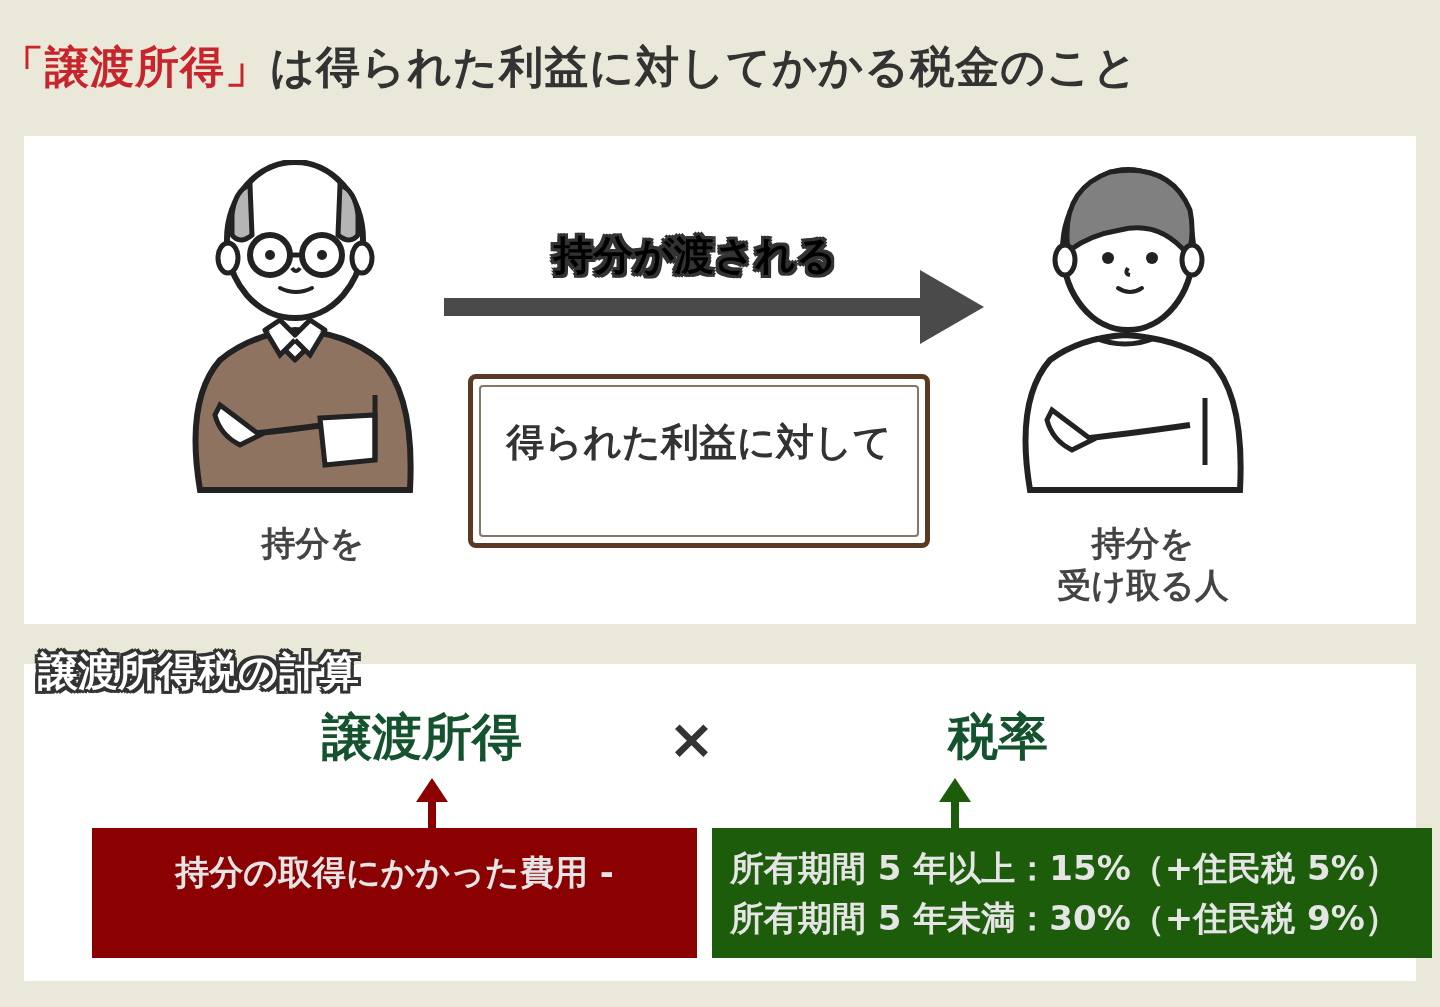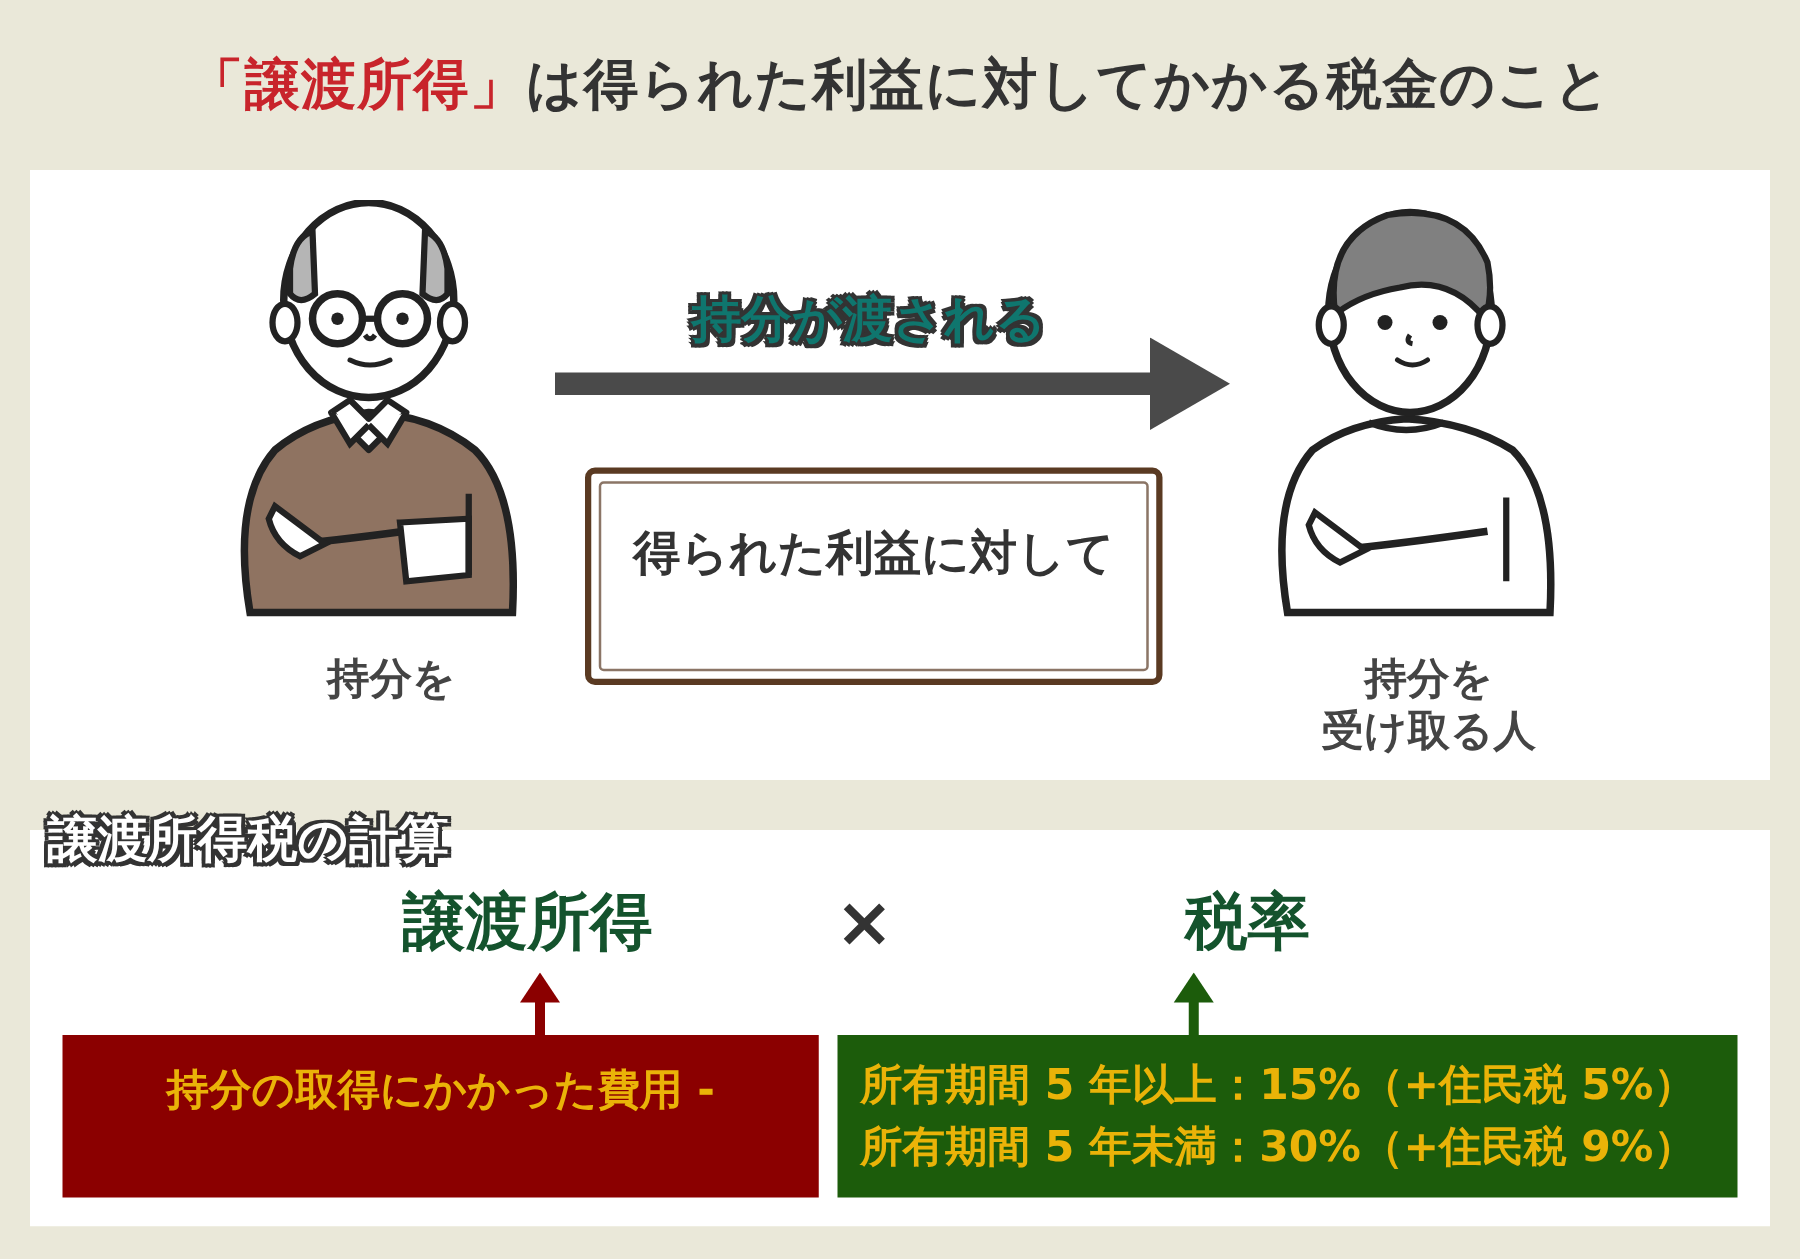--- a/index.html
+++ b/index.html
@@ -1,34 +1,34 @@
 <!DOCTYPE html>
 <html><head>
 <meta charset="utf-8">
 <style>
   html,body{margin:0;padding:0;}
   body{width:1440px;height:1007px;background:#eae8d9;position:relative;overflow:hidden;font-family:"DejaVu Sans","Liberation Sans",sans-serif;color:#333;}
-  .title{position:absolute;left:0;width:1440px;top:38px;text-align:center;font-size:44px;font-weight:bold;letter-spacing:1px;color:#333;white-space:nowrap;}
+  .title{position:absolute;left:0;width:1440px;top:38px;text-align:left;font-size:44px;font-weight:bold;letter-spacing:1px;color:#333;white-space:nowrap;}
   .title .hl{color:#c8242b;}
   .panel{position:absolute;background:#fff;}
   #panel-top{left:24px;top:136px;width:1392px;height:488px;}
   #panel-bottom{left:24px;top:664px;width:1392px;height:317px;}
   .person{position:absolute;}
   .label{position:absolute;text-align:center;font-size:34px;font-weight:bold;color:#444;line-height:42px;}
-  .arrow-label{position:absolute;left:540px;top:228px;width:310px;text-align:center;font-size:40px;font-weight:bold;color:#0f766e;
+  .arrow-label{position:absolute;left:540px;top:228px;width:310px;text-align:center;font-size:40px;font-weight:bold;color:#000000;
     text-shadow:-3px -3px 0 #333,3px -3px 0 #333,-3px 3px 0 #333,3px 3px 0 #333,0 -3px 0 #333,0 3px 0 #333,-3px 0 0 #333,3px 0 0 #333;}
   .notice{position:absolute;left:468px;top:374px;width:462px;height:174px;border:5px solid #5a3a22;border-radius:8px;box-sizing:border-box;background:#fff;}
   .notice-inner{position:absolute;left:6px;top:6px;right:6px;bottom:6px;border:2px solid #8b7566;border-radius:4px;}
   .notice-l1{position:absolute;left:0;right:0;top:38px;text-align:center;font-size:38px;font-weight:bold;color:#333;}
   .notice-l2{position:absolute;left:0;right:0;top:86px;text-align:center;font-size:38px;font-weight:bold;color:#c8242b;}
   .section-heading{position:absolute;left:38px;top:644px;font-size:40px;font-weight:bold;color:#fff;
     text-shadow:-3px -3px 0 #333,3px -3px 0 #333,-3px 3px 0 #333,3px 3px 0 #333,0 -3px 0 #333,0 3px 0 #333,-3px 0 0 #333,3px 0 0 #333;}
   .term{position:absolute;top:704px;font-size:50px;font-weight:bold;color:#14532d;font-family:Liberation Mono, monospace;}
   .times{position:absolute;left:668px;top:706px;font-size:56px;font-weight:bold;color:#333;}
-  .box{position:absolute;top:828px;height:130px;color:#eab308;font-weight:bold;box-sizing:border-box;}
+  .box{position:absolute;top:828px;height:130px;color:#e5e5e5;font-weight:bold;box-sizing:border-box;margin-left:42px;}
   #box-red{left:50px;width:605px;background:#8b0000;text-align:center;font-size:34px;line-height:44px;padding-top:22px;}
   #box-green{left:670px;width:720px;background:#1c5c0b;font-size:34px;line-height:50px;padding:15px 0 0 18px;white-space:nowrap;}
   .up{position:absolute;}
 </style>
 </head>
 <body>
 
 <div class="title">
   <span class="hl">「譲渡所得」</span><span>は得られた利益に対してかかる税金のこと</span>
 </div>

